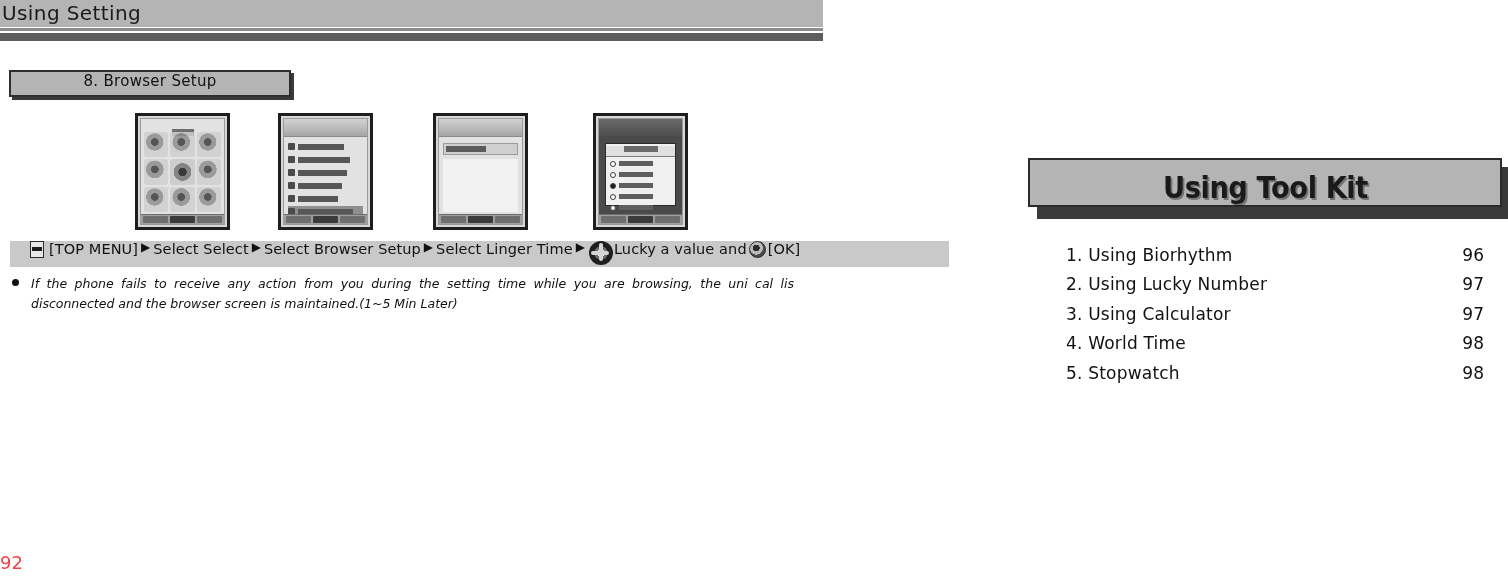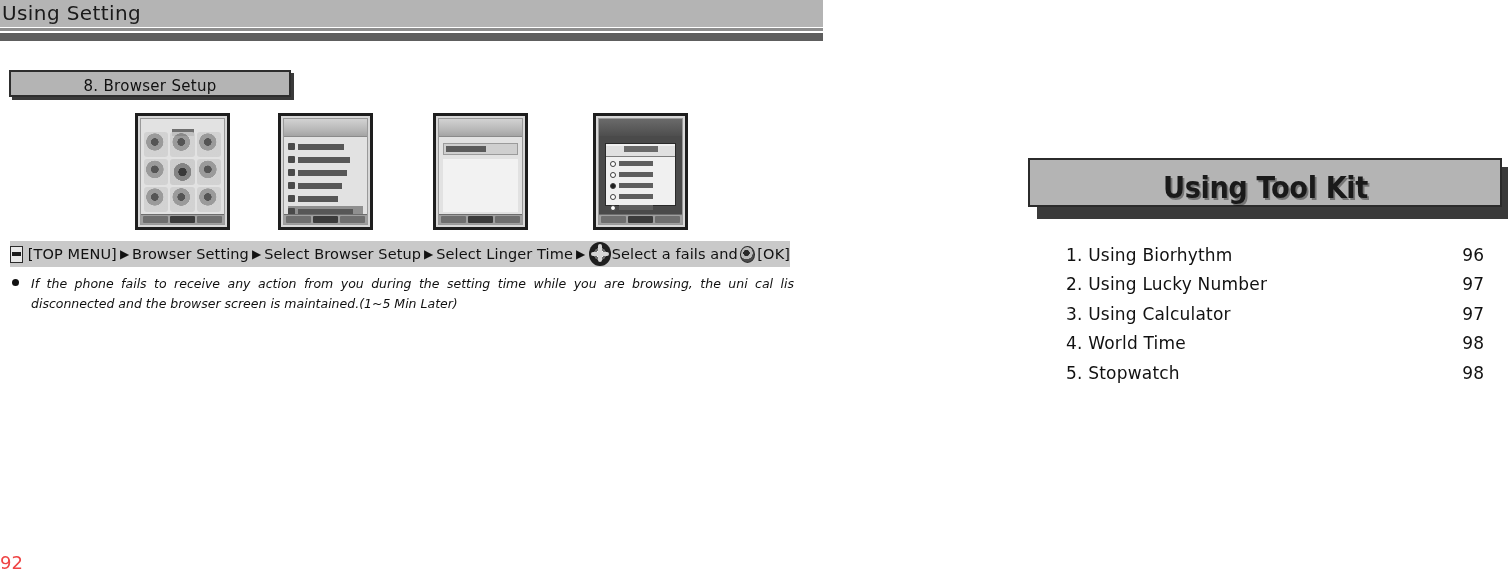--- a/index.html
+++ b/index.html
@@ -72,21 +72,21 @@
     width: 282px; height: 27px;
     background: #3a3a3a;
   }
   #section-heading .plate {
     position: absolute;
     left: 0; top: 0;
     width: 278px; height: 23px;
     background: #b4b4b4;
     border: 2px solid #2e2e2e;
     display: flex;
-    align-items: flex-end;
+    align-items: flex-start;
     justify-content: center;
   }
   #section-heading-label {
     font-size: 15px;
     color: #111;
     letter-spacing: 0.3px;
     white-space: nowrap;
   }
 
   
@@ -270,26 +270,25 @@
     width: 34px; height: 5px;
     background: #5f5f5f;
     text-decoration: none;
   }
 
   
   #step-bar {
     position: absolute;
     left: 10px;
     top: 241px;
-    width: 780px;
+    width: 939px;
     height: 26px;
     background: #c9c9c9;
     display: flex;
-    align-items: center;
-    padding-left: 0;
+    padding-left: 20px;
     box-sizing: border-box;
     white-space: nowrap;
   }
   .step-text {
     font-size: 14.5px;
     color: #111;
     letter-spacing: 0.1px;
   }
   .step-arrow {
     font-size: 12px;
@@ -585,28 +584,28 @@
         </div>
       </div>
     </div>
 
   </div>
 
   <div id="step-bar">
     <span class="menu-icon"></span>
     <span class="step-text">[TOP MENU]</span>
     <span class="step-arrow">▶</span>
-    <span class="step-text">Browser Setting</span>
+    <span class="step-text">Select Select</span>
     <span class="step-arrow">▶</span>
     <span class="step-text">Select Browser Setup</span>
     <span class="step-arrow">▶</span>
     <span class="step-text">Select Linger Time</span>
     <span class="step-arrow">▶</span>
     <span class="dpad-icon"></span>
-    <span class="step-text">Select a fails and</span>
+    <span class="step-text">Lucky a value and</span>
     <span class="ok-icon"></span>
     <span class="step-text">[OK]</span>
   </div>
 
   <div id="note">
     <span class="bullet"></span>
     <div class="note-body">If the phone fails to receive any action from you during the setting time while you are browsing, the uni cal lis disconnected and the browser screen is maintained.(1~5 Min Later)</div>
   </div>
 
   <div id="page-number">92</div>

